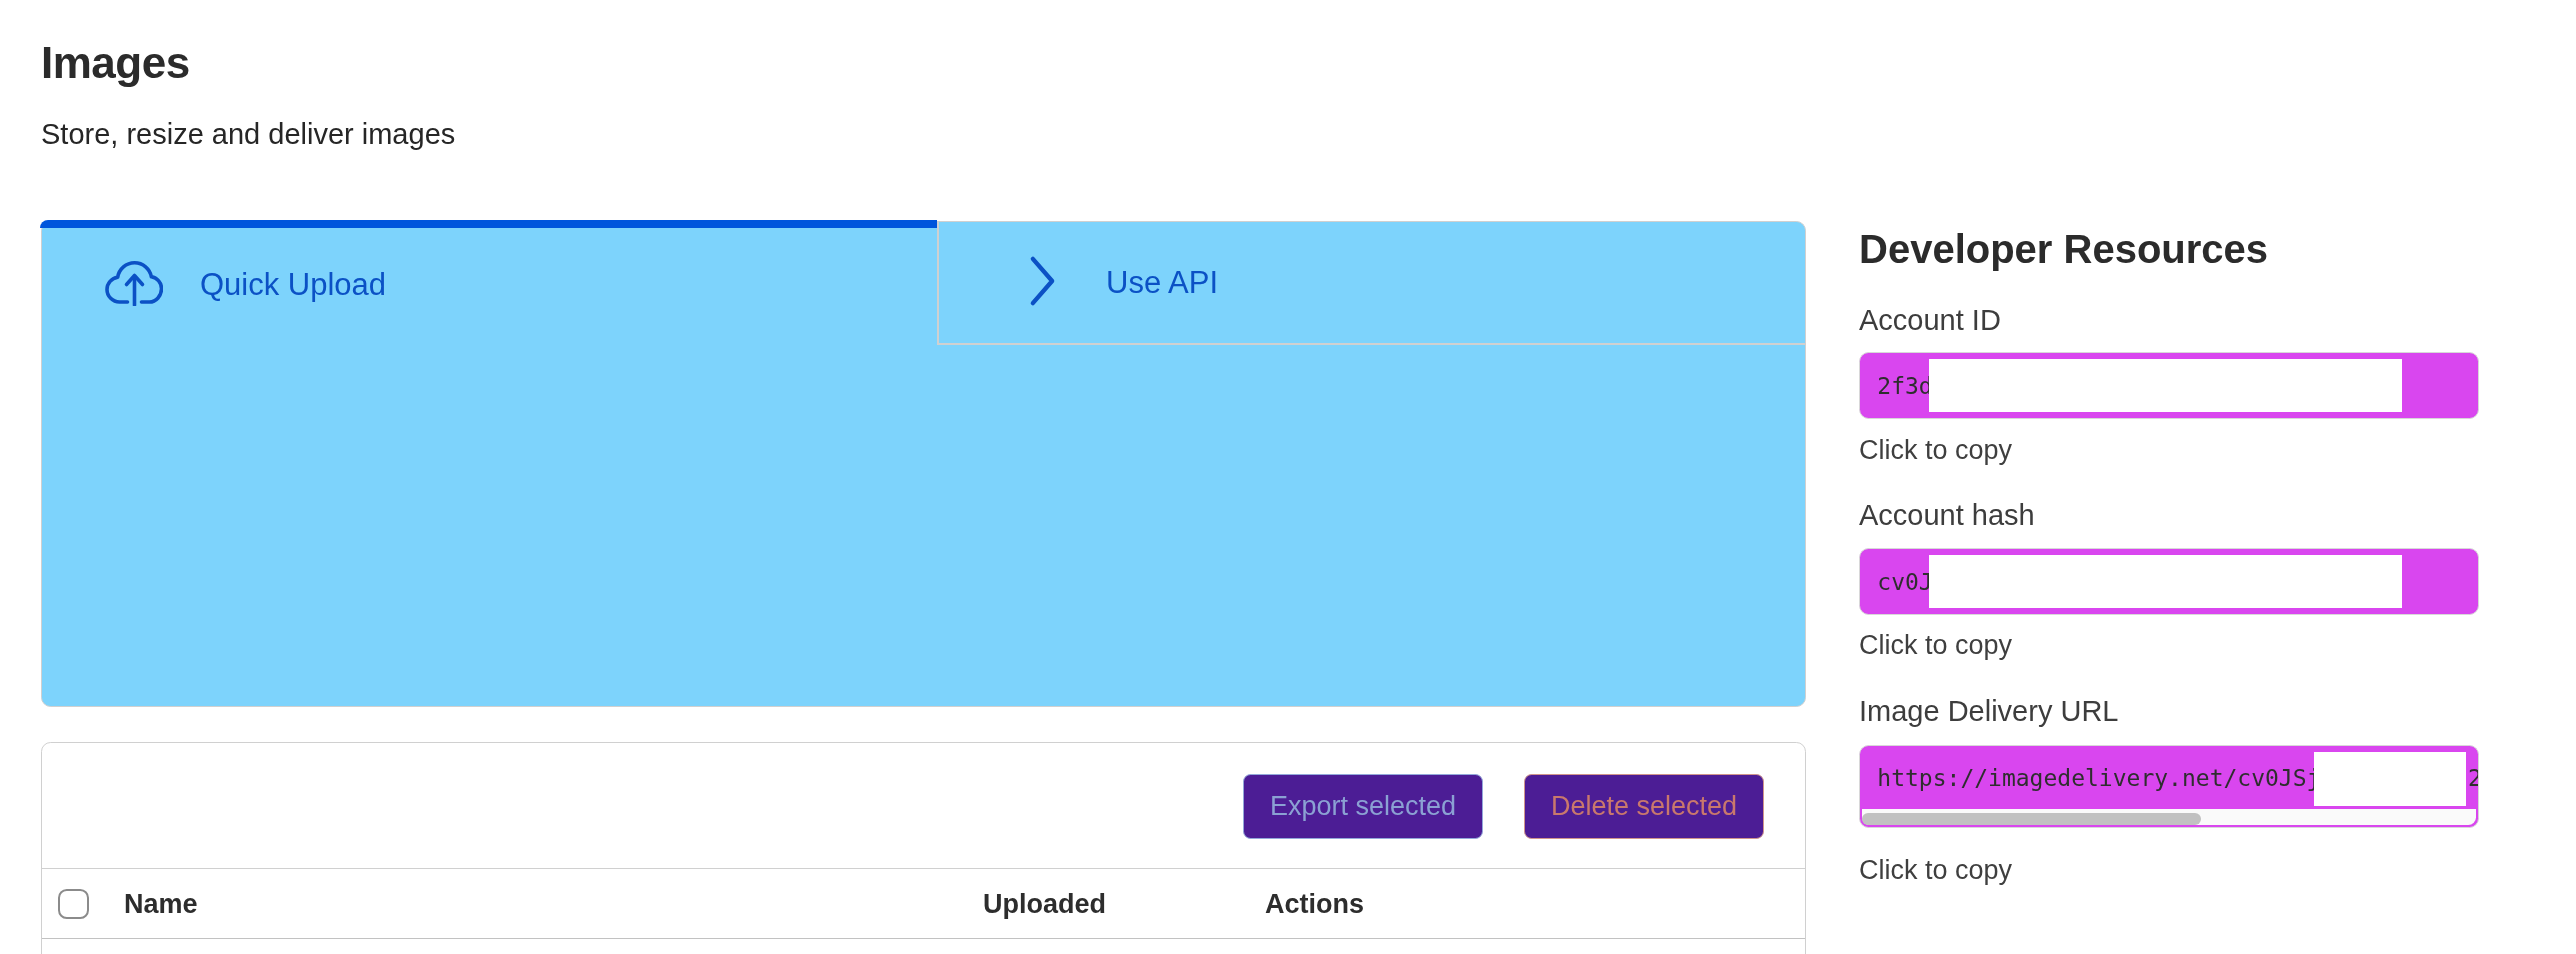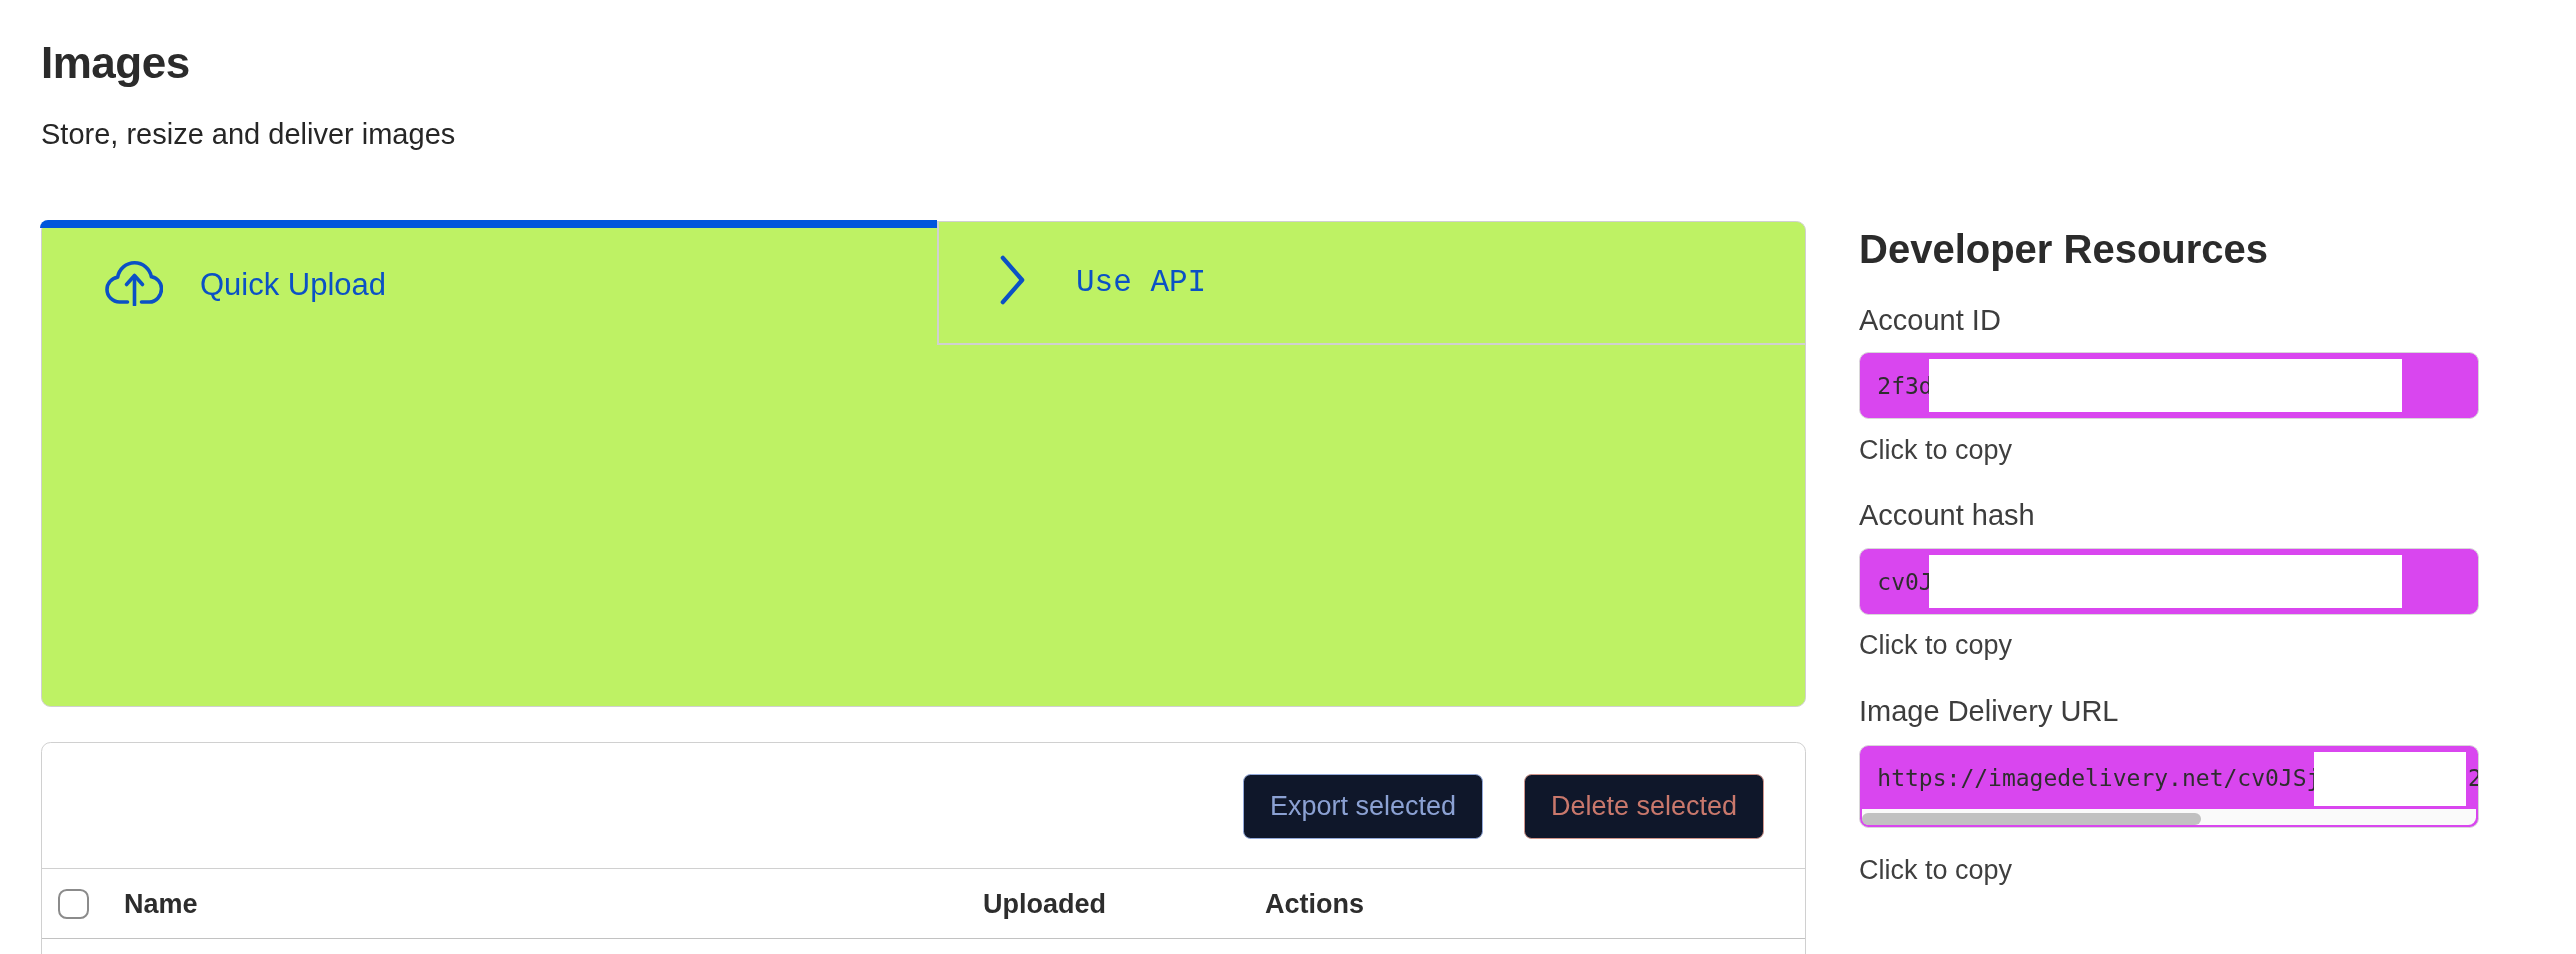--- a/index.html
+++ b/index.html
@@ -13,48 +13,48 @@
   }
   .abs { position:absolute; }
 
   
   #page-title { left:41px; top:38px; font-size:44px; font-weight:700; color:#2b2b2b; letter-spacing:-0.5px; }
   #page-subtitle { left:41px; top:118px; font-size:29px; color:#262626; }
 
   
   #upload-panel {
     left:41px; top:221px; width:1765px; height:486px;
-    background:#bef264; border:1.9px solid #d0d0d0; border-radius:9.6px;
+    background:#7dd3fc; border:1.9px solid #d0d0d0; border-radius:9.6px;
   }
   #active-tab-bar {
     left:-1.9px; top:-1.9px; width:897px; height:7.7px;
     background:#0055dc; border-top-left-radius:9.6px;
   }
   .tab { display:flex; align-items:center; cursor:pointer; }
   #tab-quick-upload { left:0; top:3.8px; width:895px; height:119px; padding-left:63px; }
-  #tab-use-api      { left:897px; top:0; width:788px; height:121px; padding-left:60px;font-family:Liberation Mono, monospace; }
+  #tab-use-api      { left:897px; top:0; width:788px; height:121px; padding-left:90px; }
   .tab .tab-label { font-size:31px; color:#0b51c5; }
   #tab-quick-upload .tab-icon { margin-right:37px; }
   #tab-use-api .tab-icon { margin-right:50px; }
   #tab-divider { left:895px; top:0; width:1.9px; height:121px; background:#d0d0d0; }
   #tab2-bottom-border { left:895px; top:121px; width:869px; height:1.9px; background:#d0d0d0; }
 
   #dropzone { left:0; top:123px; width:100%; height:359px; cursor:pointer; }
   #drop-arrow { left:535px; top:242px; }
   #drop-label { left:668px; top:339px; font-size:33px; color:#0b51c5; }
 
   
   #images-table-panel {
     left:41px; top:742px; width:1765px; height:289px;
     background:#fff; border:1.9px solid #d0d0d0; border-radius:9.6px;
   }
   #table-toolbar { position:relative; width:100%; height:126px; border-bottom:1.9px solid #d0d0d0; }
   .toolbar-btn {
     position:absolute; top:31px; height:65px; width:240px;
-    background:#0f172a; border-radius:7.7px;
+    background:#4c1d95; border-radius:7.7px;
     font-size:27px; font-family:"Liberation Sans", sans-serif;
     display:flex; align-items:center; justify-content:center; cursor:pointer;
   }
   #export-selected-button { left:1201px; border:1.9px solid #93a9da; color:#8ba1d3; }
   #delete-selected-button { left:1482px; border:1.9px solid #d1958b; color:#c9786c; }
 
   #table-header { position:relative; width:100%; height:70px; border-bottom:1.9px solid #c2c2c2; }
   #header-checkbox {
     position:absolute; left:16.4px; top:20px; width:31px; height:30px;
     background:#fff; border:2.9px solid #8b8b8b; border-radius:8.7px; cursor:pointer;

